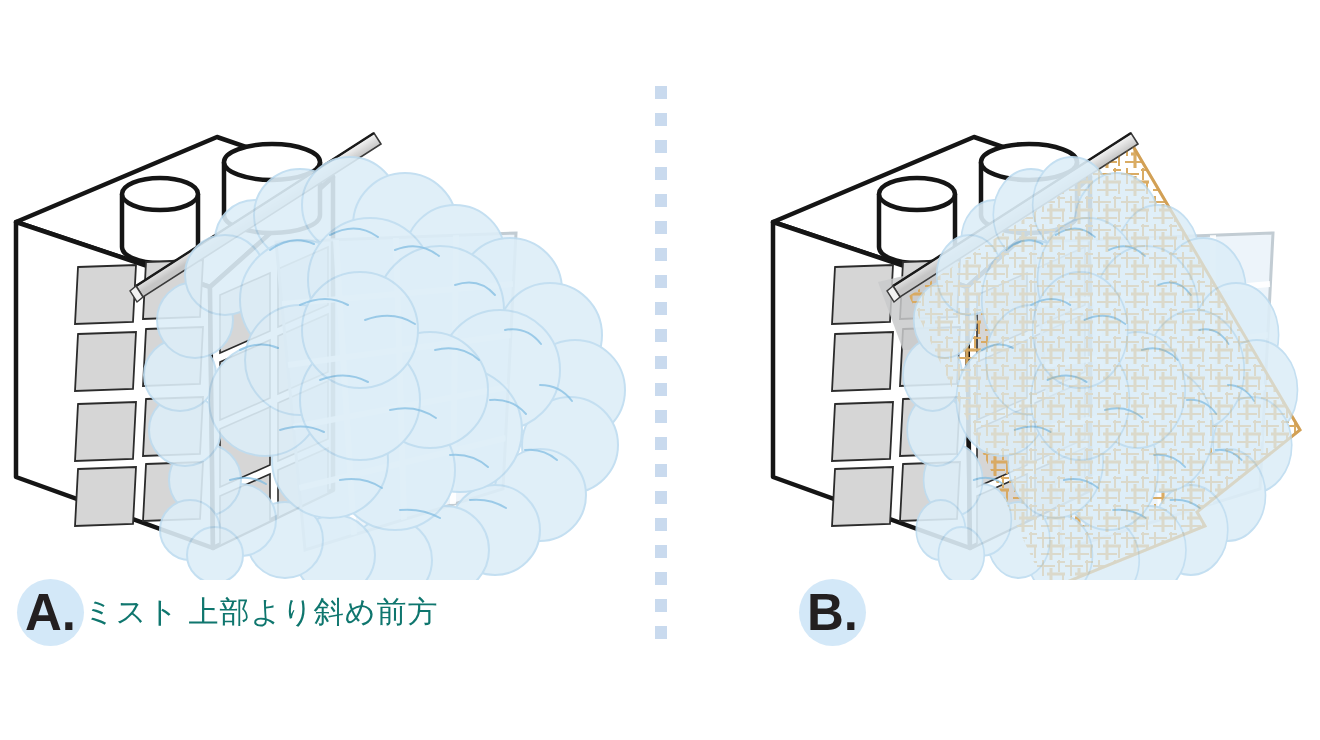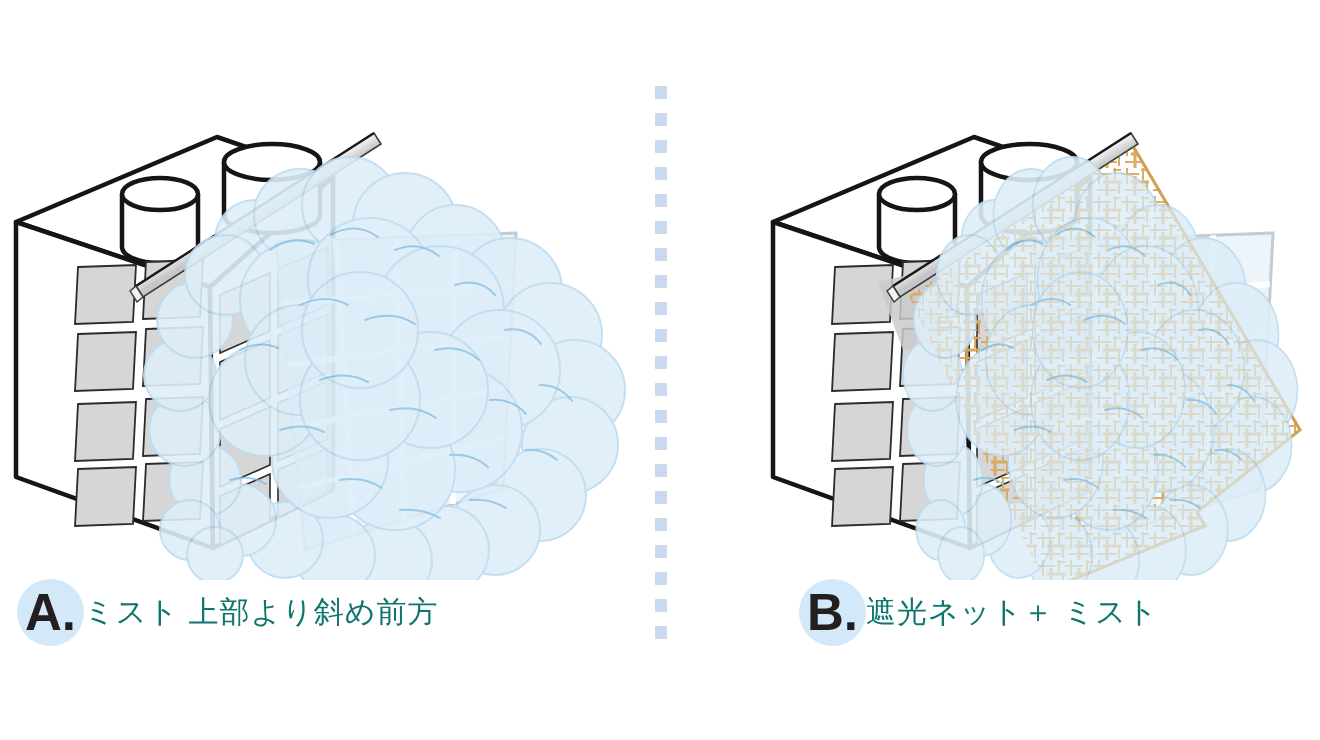--- a/index.html
+++ b/index.html
@@ -209,16 +209,15 @@
   </svg>
 
   <div class="divider"></div>
 
   <div class="caption" id="caption-a">
     <span class="marker">A.</span>
     <span class="caption-text">ミスト 上部より斜め前方</span>
   </div>
   <div class="caption" id="caption-b">
     <span class="marker">B.</span>
-    <span class="caption-text">遮光ネット＋ ミスト</span>
   </div>
 
 </div>
 
 </body></html>

